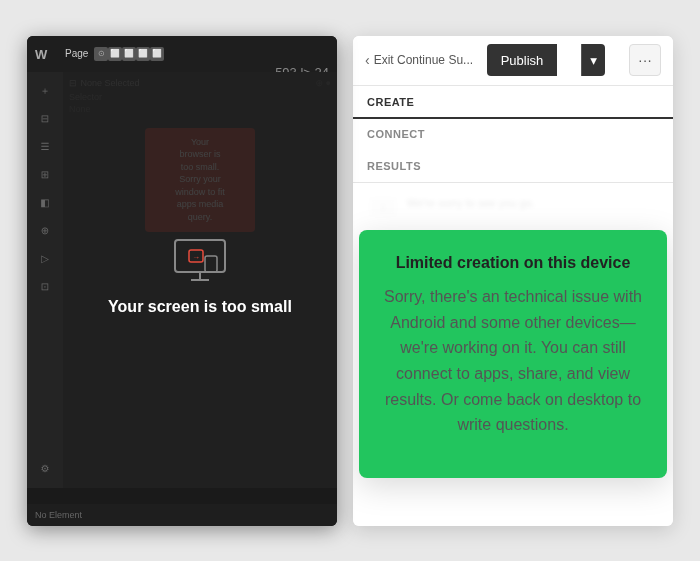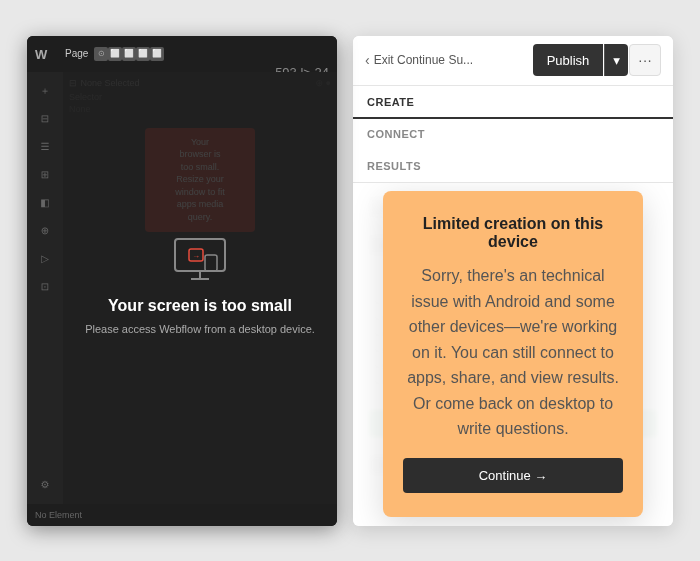--- a/index.html
+++ b/index.html
@@ -183,20 +183,21 @@
       line-height: 1.5;
     }
 
     .wf-bottom-bar {
       height: 22px;
       background: #1e1e1e;
       display: flex;
       align-items: center;
       padding: 0 8px;
       flex-shrink: 0;
+      margin-top: 16px;
     }
 
     .wf-bottom-text {
       font-size: 9px;
       color: #666;
     }
 
     
     .right-panel {
       width: 320px;
@@ -231,21 +232,21 @@
     }
 
     .survey-back-arrow {
       font-size: 14px;
       color: #666;
     }
 
     .publish-group {
       display: flex;
       margin-left: auto;
-      gap: 1px;
+      gap: 24px;
     }
 
     .publish-btn {
       background: #333;
       color: #fff;
       border: none;
       border-radius: 4px 0 0 4px;
       padding: 6px 14px;
       font-size: 13px;
       font-weight: 500;
@@ -356,24 +357,24 @@
       position: absolute;
       top: 0; left: 0; right: 0; bottom: 0;
       background: rgba(255,255,255,0.7);
       display: flex;
       align-items: center;
       justify-content: center;
       z-index: 10;
     }
 
     .limited-modal {
-      background: #fdba74;
+      background: #22c55e;
       border-radius: 8px;
       padding: 24px 20px;
-      width: 260px;
+      width: 308px;
       box-shadow: 0 8px 32px rgba(0,0,0,0.15);
       text-align: center;
     }
 
     .limited-modal-title {
       font-size: 16px;
       font-weight: 700;
       color: #222;
       margin-bottom: 12px;
     }
@@ -482,21 +483,21 @@
         <div style="font-size:9px;color:#666;margin-bottom:2px;">Selector</div>
         <div style="font-size:9px;color:#555;">None</div>
       </div>
 
       <div style="position:relative;height:70px;">
         <div class="small-screen-warning">
           <div class="small-screen-warning-text">
             <span>Your</span><br>
             <span>browser is</span><br>
             <span>too small.</span><br>
-            <span>Resize your</span><br>
+            <span>Sorry your</span><br>
             <span>window to fit</span><br>
             <span>apps media</span><br>
             <span>query.</span>
           </div>
         </div>
       </div>
 
       <div class="wf-overlay">
         <div class="wf-overlay-icon">
           <svg width="54" height="44" viewBox="0 0 54 44">
@@ -505,21 +506,20 @@
             <line x1="27" y1="34" x2="27" y2="42" stroke="#888" stroke-width="2"></line>
             <line x1="18" y1="42" x2="36" y2="42" stroke="#888" stroke-width="2"></line>
 
             <rect x="16" y="12" width="14" height="12" rx="2" fill="none" stroke="#e74c3c" stroke-width="1.5"></rect>
             <text x="19" y="21" font-size="8" fill="#e74c3c">→</text>
 
             <rect x="32" y="18" width="12" height="16" rx="2" fill="none" stroke="#888" stroke-width="1.5"></rect>
           </svg>
         </div>
         <div class="wf-overlay-title">Your screen is too small</div>
-        <div class="wf-overlay-subtitle">Please access Webflow from a desktop device.</div>
       </div>
     </div>
   </div>
 
   <div class="wf-bottom-bar">
     <span class="wf-bottom-text">No Element</span>
   </div>
 </div>
 
 <div class="right-panel">
@@ -554,21 +554,20 @@
       <div class="survey-q-row">
         <div class="q-number">2</div>
         <div class="q-text">Before you do, would you mind letting us know how you found working here?</div>
       </div>
     </div>
 
     <div class="limited-modal-overlay">
       <div class="limited-modal">
         <div class="limited-modal-title">Limited creation on this device</div>
         <div class="limited-modal-text">Sorry, there's an technical issue with Android and some other devices—we're working on it. You can still connect to apps, share, and view results. Or come back on desktop to write questions.</div>
-        <button class="continue-btn">Continue →</button>
       </div>
     </div>
 
     <div class="survey-bg-options">
       <div class="option-item">Sales</div>
       <div class="option-item">HR</div>
       <div class="option-item">Co...</div>
       <div class="option-item">Ma...</div>
       <div class="option-item">Management</div>
       <div class="option-item">Product</div>

